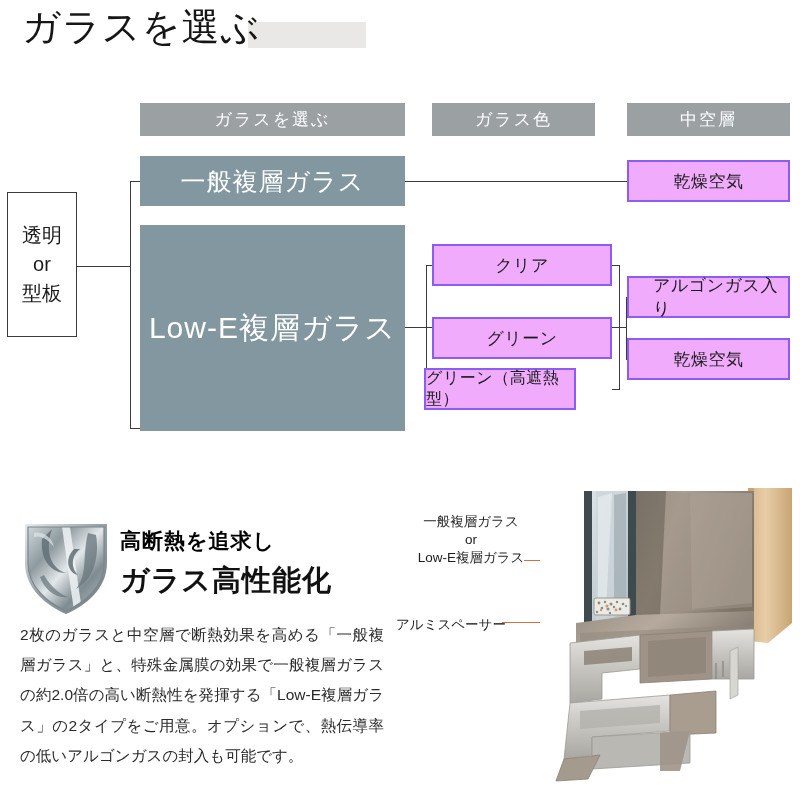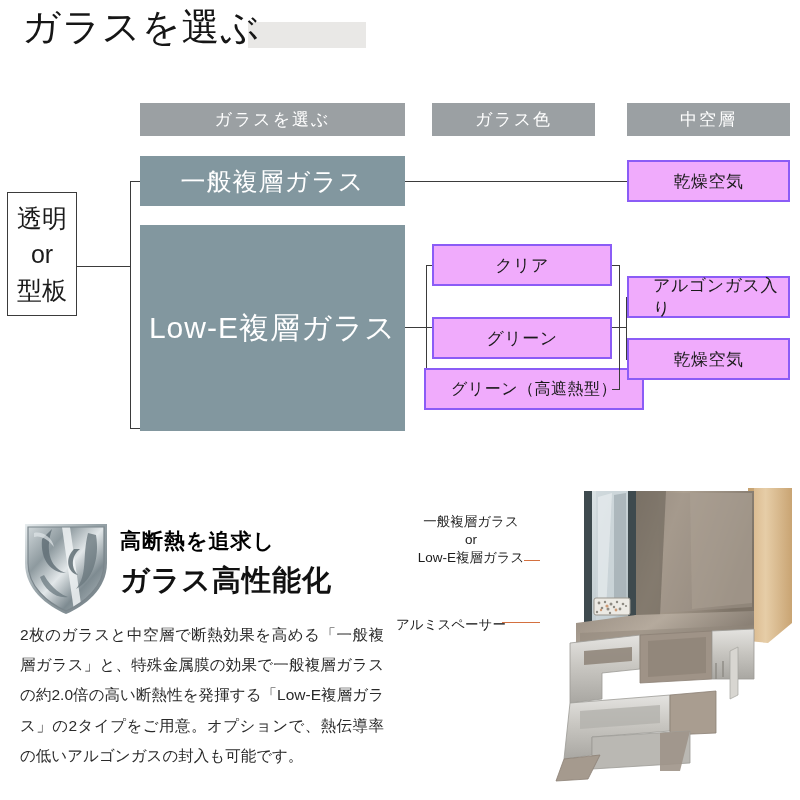--- a/index.html
+++ b/index.html
@@ -54,29 +54,29 @@
   #hdr-type  { left: 140px; top: 103px; width: 265px; }
   #hdr-color { left: 432px; top: 103px; width: 163px; }
   #hdr-air   { left: 627px; top: 103px; width: 163px; }
 
   
   #src-box {
     position: absolute;
     left: 7px;
     top: 192px;
     width: 70px;
-    height: 124px;
+    height: 145px;
     border: 1px solid #3b3b3b;
     box-sizing: border-box;
     display: flex;
     flex-direction: column;
     align-items: center;
     justify-content: center;
     line-height: 1.45;
-    font-size: 25px;
+    font-size: 20px;
     background: #fff;
   }
   #src-box span { display: block; }
 
   
   .type-box {
     position: absolute;
     background: #82979f;
     color: #ffffff;
     display: flex;
@@ -102,21 +102,21 @@
     box-sizing: border-box;
     display: flex;
     align-items: center;
     justify-content: center;
     font-size: 17px;
     color: #1a1a1a;
     letter-spacing: 0.5px;
   }
   #color-clear       { left: 432px; top: 244px; width: 180px; height: 42px; }
   #color-green       { left: 432px; top: 306px; width: 180px; height: 42px; margin-top: 11px; }
-  #color-green-shade { left: 424px; top: 368px; width: 220px; height: 42px; font-size: 16px; }
+  #color-green-shade { left: 424px; top: 368px; width: 152px; height: 42px; font-size: 16px; }
 
   #air-dry-top   { left: 627px; top: 160px; width: 163px; height: 42px; }
   #air-argon     { left: 627px; top: 276px; width: 163px; height: 42px; padding-left: 24px; }
   #air-dry-bot   { left: 627px; top: 338px; width: 163px; height: 42px; }
 
   
   .ln { position: absolute; background: #3b3b3b; }
   .ln-h { height: 1px; }
   .ln-v { width: 1px; }
 

